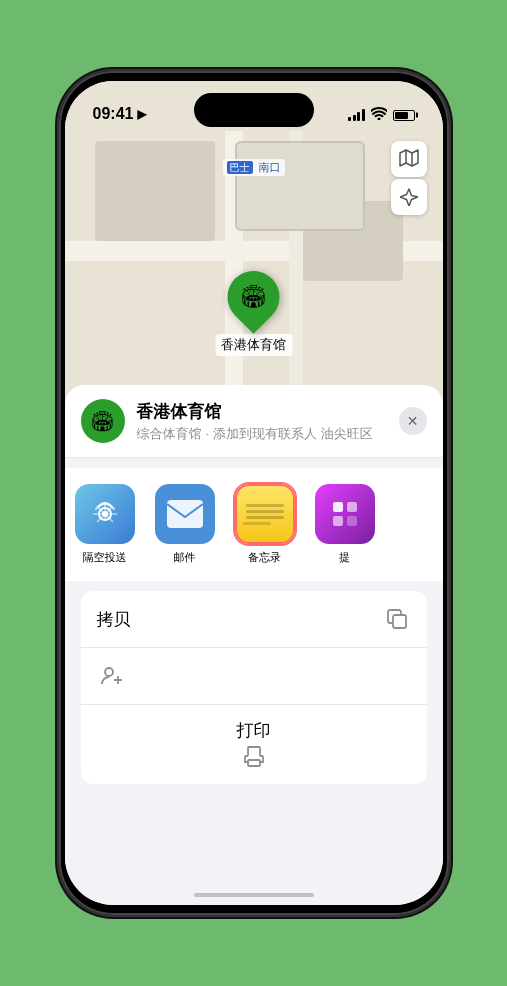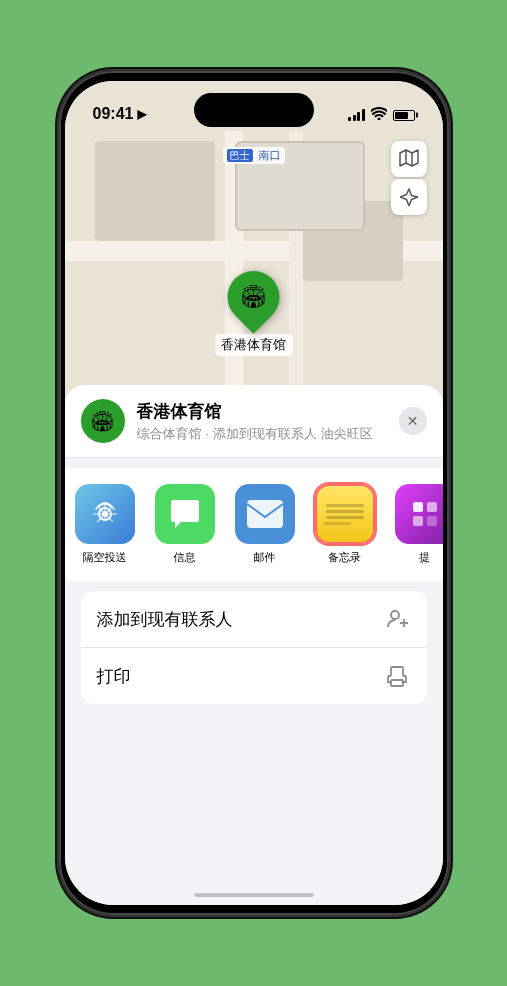--- a/index.html
+++ b/index.html
@@ -145,21 +145,21 @@
       top: 80px;
       left: 180px;
       width: 120px;
       height: 70px;
       background: #c5d9b0;
       border-radius: 4px;
     }
 
     .map-label {
       position: absolute;
-      top: 66px;
+      top: 78px;
       left: 50%;
       transform: translateX(-50%);
       font-size: 11px;
       color: #2255aa;
       background: rgba(255,255,255,0.8);
       padding: 1px 4px;
       border-radius: 3px;
       white-space: nowrap;
     }
 
@@ -366,20 +366,21 @@
     .action-item {
       display: flex;
       align-items: center;
       justify-content: space-between;
       padding: 14px 16px;
       border-bottom: 1px solid #e5e5ea;
     }
 
     .action-item:last-child {
       border-bottom: none;
+      flex-direction: column;
     }
 
     .action-text {
       font-size: 17px;
       color: #000;
     }
 
     .action-icon {
       width: 28px;
       height: 28px;
@@ -534,28 +535,20 @@
               <circle cx="16" cy="16" r="6" fill="none" stroke="white" stroke-width="2"></circle>
               <path d="M16 4 L16 22 M8 8 L24 24 M4 16 L28 16 M8 24 L24 8" stroke="white" stroke-width="1.5" opacity="0.6"></path>
               <circle cx="16" cy="16" r="3" fill="white"></circle>
               <path d="M10 8 Q16 2 22 8" fill="none" stroke="white" stroke-width="2" stroke-linecap="round"></path>
               <path d="M7 11 Q16 1 25 11" fill="none" stroke="white" stroke-width="2" stroke-linecap="round" opacity="0.7"></path>
             </svg>
           </div>
           <span class="share-label">隔空投送</span>
         </div>
 
-        <div class="share-item">
-          <div class="share-icon messages" style="display:flex;align-items:center;justify-content:center;">
-            <svg width="36" height="36" viewBox="0 0 36 36">
-              <path d="M4 6 Q4 4 6 4 L30 4 Q32 4 32 6 L32 24 Q32 26 30 26 L14 26 L8 32 L8 26 L6 26 Q4 26 4 24 Z" fill="white"></path>
-            </svg>
-          </div>
-          <span class="share-label">信息</span>
-        </div>
 
         <div class="share-item">
           <div class="share-icon mail" style="display:flex;align-items:center;justify-content:center;">
             <svg width="38" height="30" viewBox="0 0 38 30">
               <rect x="1" y="1" width="36" height="28" rx="4" fill="white" opacity="0.9"></rect>
               <path d="M1 5 L19 18 L37 5" fill="none" stroke="#4a90d9" stroke-width="2"></path>
             </svg>
           </div>
           <span class="share-label">邮件</span>
         </div>
@@ -578,24 +571,32 @@
               <rect x="2" y="16" width="10" height="10" rx="2" fill="white" opacity="0.6"></rect>
               <rect x="16" y="16" width="10" height="10" rx="2" fill="white" opacity="0.3"></rect>
             </svg>
           </div>
           <span class="share-label">提</span>
         </div>
       </div>
 
       <div class="action-list">
 
-
-
         <div class="action-item">
-          <span class="action-text">添加到现有联系人</span>
+          <span class="action-text">拷贝</span>
+          <div class="action-icon">
+            <svg width="24" height="24" viewBox="0 0 24 24" fill="none" stroke="#8e8e93" stroke-width="1.8">
+              <rect x="8" y="8" width="13" height="13" rx="2"></rect>
+              <path d="M16 8V5a2 2 0 00-2-2H5a2 2 0 00-2 2v9a2 2 0 002 2h3"></path>
+            </svg>
+          </div>
+        </div>
+
+
+        <div class="action-item">
           <div class="action-icon">
             <svg width="24" height="24" viewBox="0 0 24 24" fill="none" stroke="#8e8e93" stroke-width="1.8">
               <circle cx="10" cy="8" r="4"></circle>
               <path d="M3 20c0-4 3.1-7 7-7"></path>
               <line x1="19" y1="12" x2="19" y2="20"></line>
               <line x1="15" y1="16" x2="23" y2="16"></line>
             </svg>
           </div>
         </div>
 

